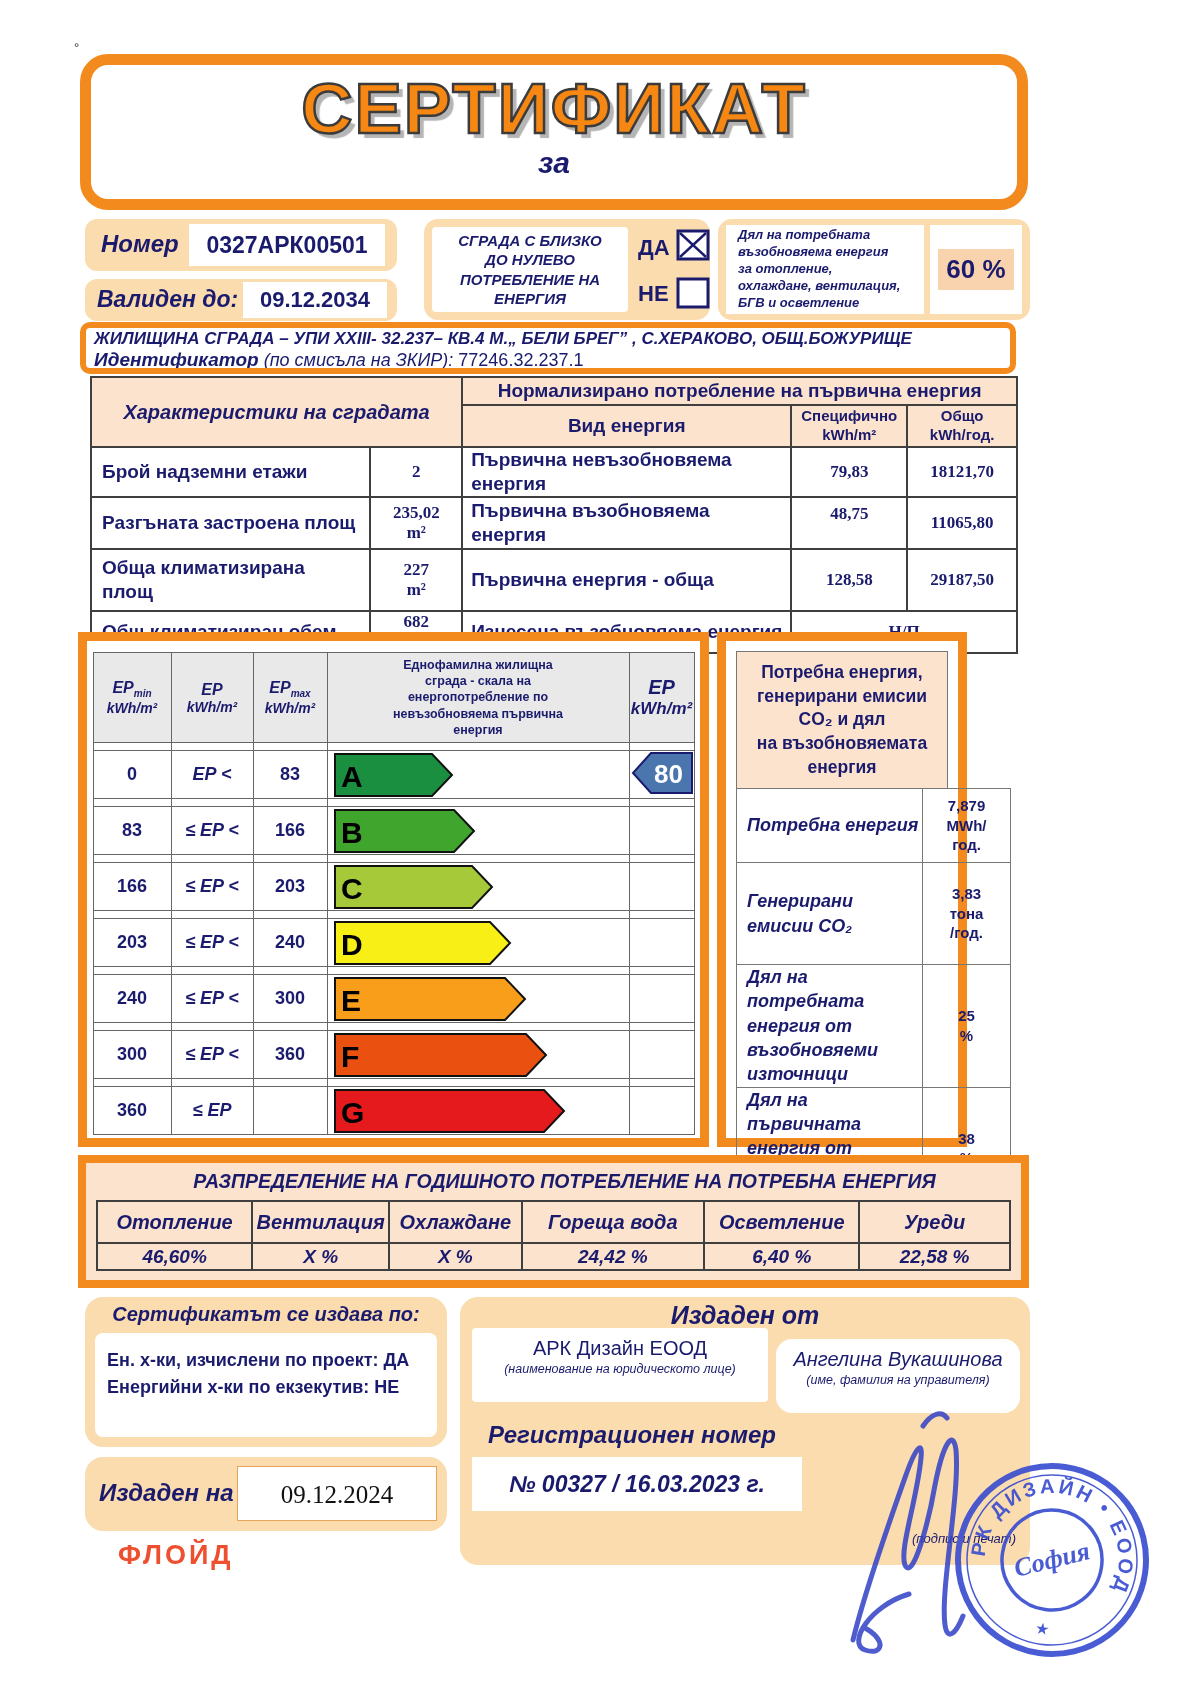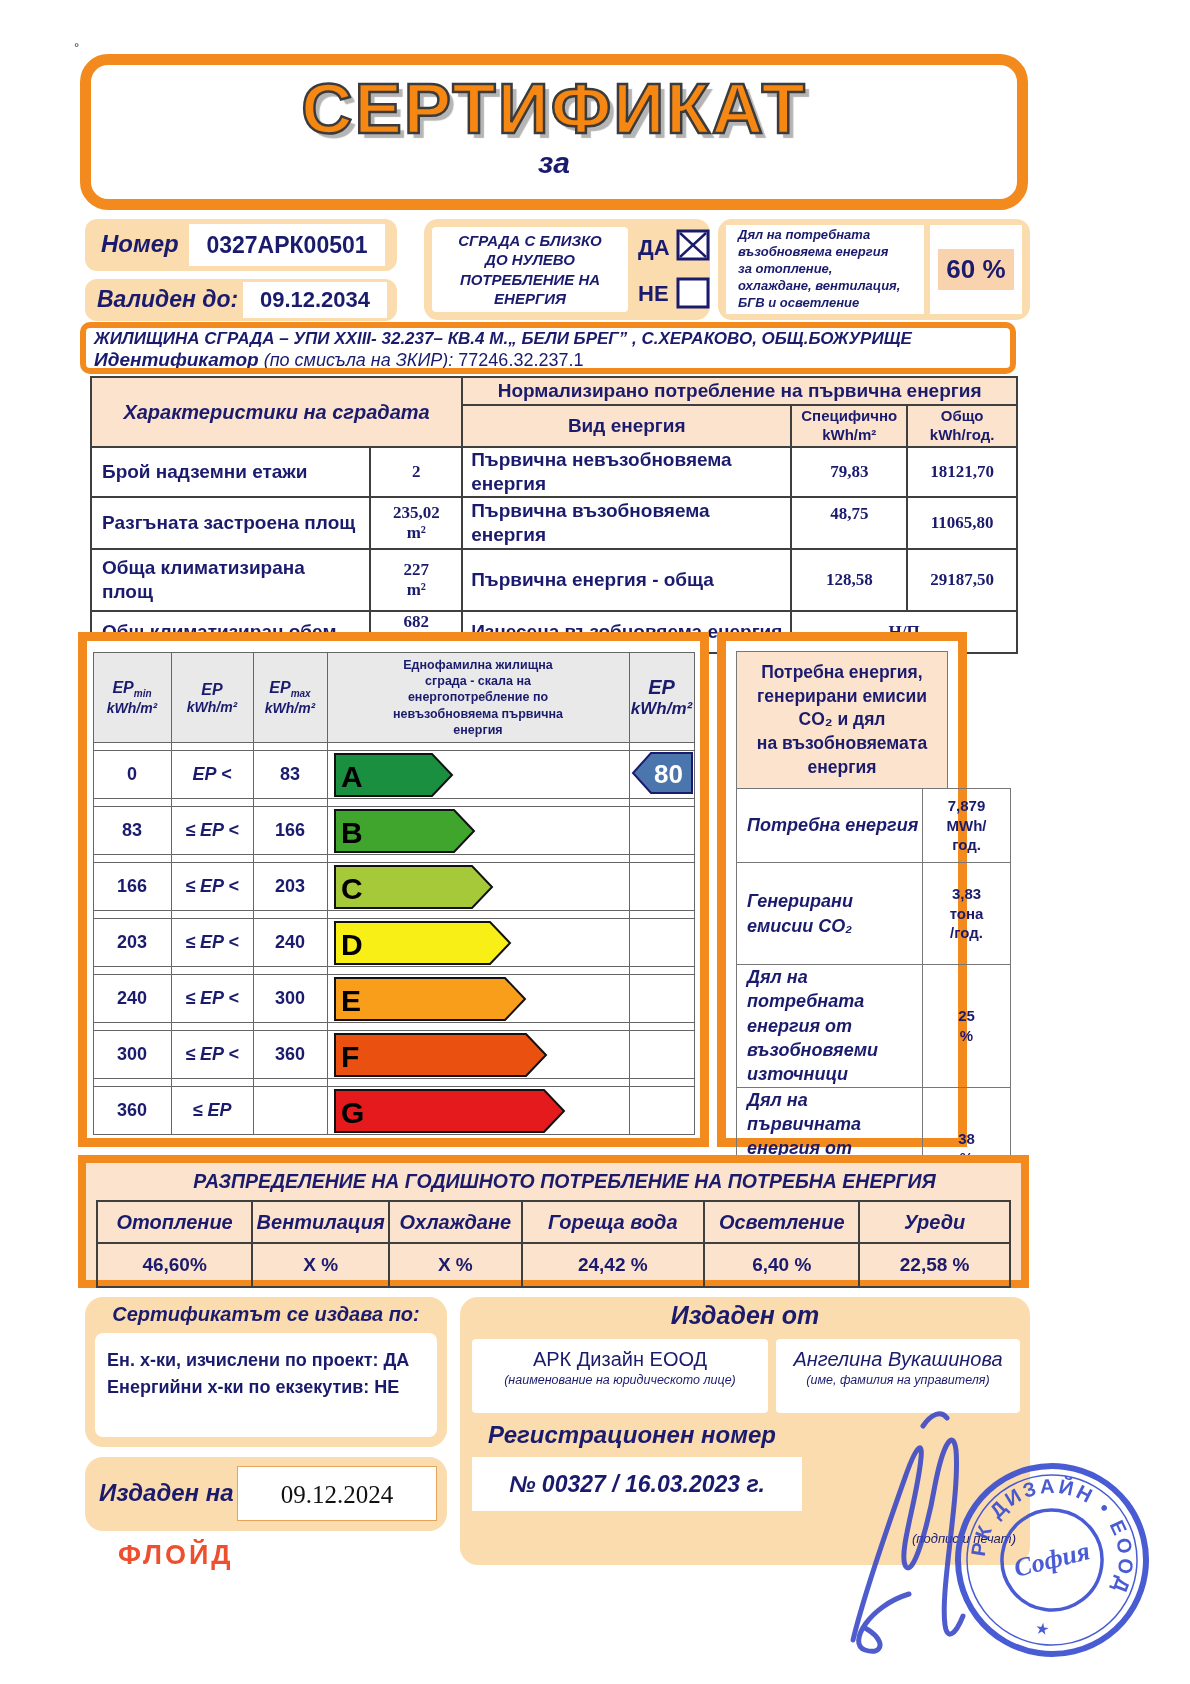--- a/index.html
+++ b/index.html
@@ -90,36 +90,36 @@
   .rp-table td{border:1.5px solid #777;vertical-align:middle;}
   .rp-label{font-size:18px;font-weight:bold;font-style:italic;padding-left:10px;line-height:1.35;width:186px;}
   .rp-val{font-size:15px;font-weight:bold;text-align:center;line-height:1.3;}
 
   
   .dist-frame{left:78px;top:1155px;width:951px;height:133px;background:var(--peach-light);border:8px solid var(--orange);}
   .dist-title{text-align:center;margin-top:7px;font-size:19.5px;font-weight:bold;font-style:italic;padding-left:22px;}
   .dist-table{margin:7px auto 0;width:915px;border-collapse:collapse;table-layout:fixed;}
   .dist-table td{border:2px solid #3f3f3f;text-align:center;}
   .dist-name{height:42px;font-size:20px;font-weight:bold;font-style:italic;}
-  .dist-val{height:44px;font-size:19px;font-weight:bold;}
+  .dist-val{height:27px;font-size:19px;font-weight:bold;font-style:italic;}
 
   
   .blk-basis{left:85px;top:1297px;width:362px;height:150px;background:var(--peach);border-radius:18px;}
   .basis-title{margin-top:6px;text-align:center;font-size:20px;font-weight:bold;font-style:italic;}
   .basis-box{left:10px;top:36px;width:342px;height:104px;background:#fff;border-radius:8px;padding:14px 0 0 12px;font-size:18px;font-weight:bold;line-height:1.5;}
   .blk-issuedon{left:85px;top:1457px;width:362px;height:74px;background:var(--peach);border-radius:18px;}
   .issuedon-label{left:14px;top:22px;font-size:24px;font-weight:bold;font-style:italic;}
   .issuedon-box{left:152px;top:9px;width:200px;height:55px;background:#fff;border:1px solid #e8a35a;text-align:center;line-height:55px;font-size:25px;font-family:"Liberation Serif",serif;color:#111;}
   .floyd{left:118px;top:1540px;font-size:27px;font-weight:bold;letter-spacing:3px;color:#ee4f2e;}
 
   
   .blk-issuedby{left:460px;top:1297px;width:570px;height:268px;background:var(--peach);border-radius:18px;}
   .ib-title{margin-top:4px;text-align:center;font-size:25px;font-weight:bold;font-style:italic;}
-  .ib-boxA{left:12px;top:42px;width:296px;height:74px;background:#fff;border-radius:4px;text-align:center;}
-  .ib-boxB{left:316px;top:42px;width:244px;height:74px;background:#fff;border-radius:4px;text-align:center;}
+  .ib-boxA{left:12px;top:31px;width:296px;height:74px;background:#fff;border-radius:4px;text-align:center;}
+  .ib-boxB{left:316px;top:42px;width:244px;height:74px;background:#fff;border-radius:16px;text-align:center;}
   .company{margin-top:9px;font-size:20px;}
   .person{margin-top:9px;font-size:20px;font-style:italic;}
   .small-note{font-size:12.5px;font-style:italic;margin-top:2px;}
   .reg-title{left:0;top:124px;width:344px;text-align:center;font-size:24px;font-weight:bold;font-style:italic;}
   .reg-box{left:12px;top:160px;width:330px;height:54px;background:#fff;text-align:center;line-height:54px;font-size:23px;font-weight:bold;font-style:italic;}
   .sign-note{left:452px;top:234px;font-size:13px;font-style:italic;z-index:2;}
 
   .signature{left:835px;top:1400px;z-index:5;}
   .stamp{left:952px;top:1460px;z-index:6;transform:rotate(8deg);opacity:.92;}
 </style>

